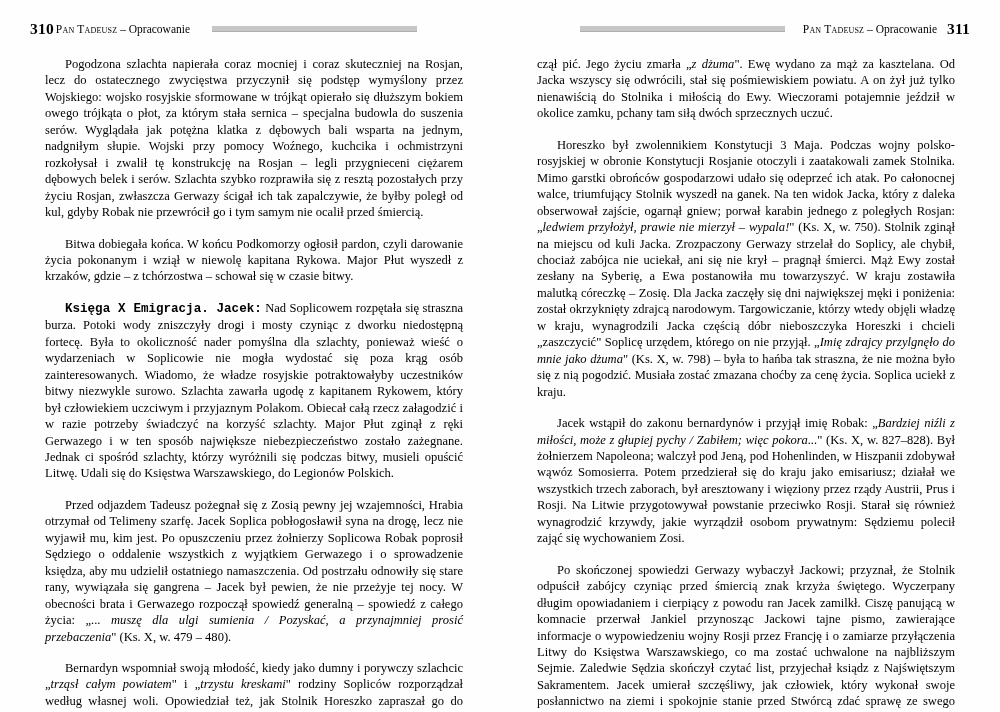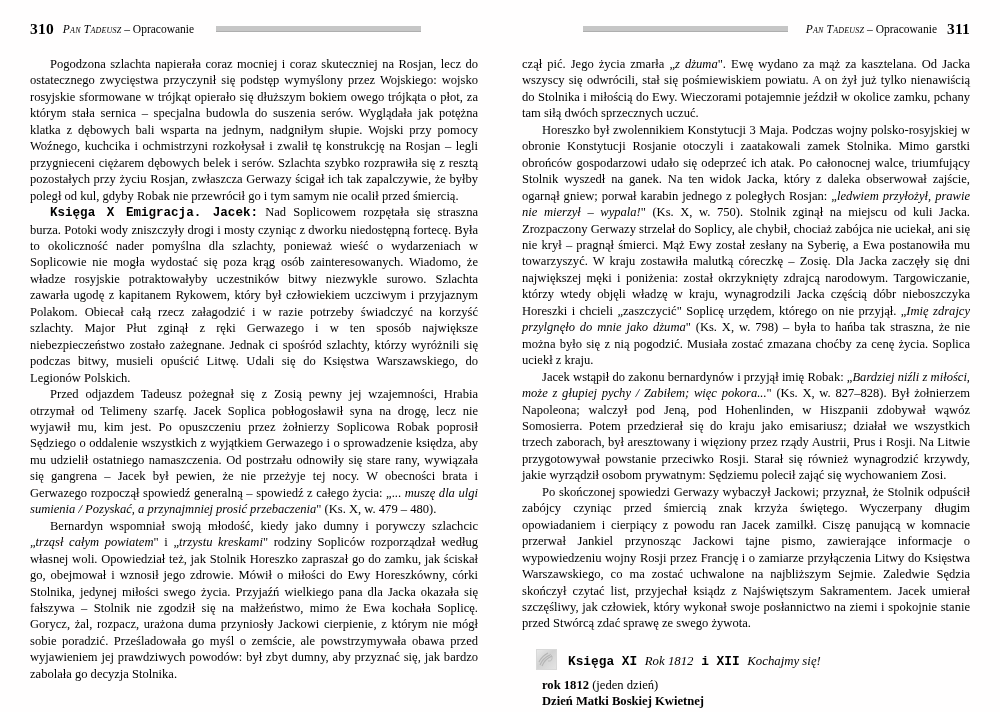--- a/index.html
+++ b/index.html
@@ -43,45 +43,44 @@
   .folio {
     font-size: 15.5px;
     font-weight: bold;
     letter-spacing: 0.2px;
   }
   .runtitle {
     font-size: 11.5px;
     white-space: nowrap;
   }
   .runtitle .bookname {
-    font-style: italic;
     font-variant: small-caps;
     letter-spacing: 0.2px;
   }
   .runrule {
     height: 5px;
     background: #c6c6c6;
     border-bottom: 1px solid #aeaeae;
     flex: 1 1 auto;
   }
-  .runhead-left  .folio    { margin-right: 9px; }
+  .runhead-left  .folio    { margin-right: 2px; }
   .runhead-left  .runrule  { margin-left: 22px; margin-right: 8px; max-width: 205px; }
   .runhead-right .runrule  { margin-right: 18px; margin-left: 6px; max-width: 205px; }
   .runhead-right .folio    { margin-left: 10px; text-align: right; }
 
   
   .col {
     text-align: justify;
     text-justify: inter-word;
     font-size: 12.55px;
     line-height: 16.45px;
     hyphens: manual;
   }
   .col p {
-    margin: 0;
+    margin: 15px;
     text-indent: 20px;
   }
   .col p.noindent { text-indent: 0; }
   i, .it { font-style: italic; }
   b, .bd { font-weight: bold; font-family: Liberation Mono, monospace; }
 
   
   .chapter-head {
     display: flex;
     align-items: flex-end;
@@ -121,40 +120,41 @@
   <div class="page page-left">
 
     <div class="runhead runhead-left">
       <span class="folio">310</span>
       <span class="runtitle"><span class="bookname">Pan Tadeusz</span><span> – Opracowanie</span></span>
       <span class="runrule"></span>
     </div>
 
     <div class="col">
       <p>Pogodzona szlachta napierała coraz mocniej i coraz skuteczniej na Rosjan, lecz do ostatecznego zwycięstwa przyczynił się podstęp wymyślony przez Wojskiego: wojsko rosyjskie sformowane w trójkąt opierało się dłuższym bokiem owego trójkąta o płot, za którym stała sernica – specjalna budowla do suszenia serów. Wyglądała jak potężna klatka z dębowych bali wsparta na jednym, nadgniłym słupie. Wojski przy pomocy Woźnego, kuchcika i ochmistrzyni rozkołysał i zwalił tę konstrukcję na Rosjan – legli przygnieceni ciężarem dębowych belek i serów. Szlachta szybko rozprawiła się z resztą pozostałych przy życiu Rosjan, zwłaszcza Gerwazy ścigał ich tak zapalczywie, że byłby poległ od kul, gdyby Robak nie przewrócił go i tym samym nie ocalił przed śmiercią.</p>
+      <p>Bitwa dobiegała końca. W końcu Podkomorzy ogłosił pardon, czyli darowanie życia pokonanym i wziął w niewolę kapitana Rykowa. Major Płut wyszedł z krzaków, gdzie – z tchórzostwa – schował się w czasie bitwy.</p>
 
       <p><b>Księga X Emigracja. Jacek:</b><span> Nad Soplicowem rozpętała się straszna burza. Potoki wody zniszczyły drogi i mosty czyniąc z dworku niedostępną fortecę. Była to okoliczność nader pomyślna dla szlachty, ponieważ wieść o wydarzeniach w Soplicowie nie mogła wydostać się poza krąg osób zainteresowanych. Wiadomo, że władze rosyjskie potraktowałyby uczestników bitwy niezwykle surowo. Szlachta zawarła ugodę z kapitanem Rykowem, który był człowiekiem uczciwym i przyjaznym Polakom. Obiecał całą rzecz załagodzić i w razie potrzeby świadczyć na korzyść szlachty. Major Płut zginął z ręki Gerwazego i w ten sposób największe niebezpieczeństwo zostało zażegnane. Jednak ci spośród szlachty, którzy wyróżnili się podczas bitwy, musieli opuścić Litwę. Udali się do Księstwa Warszawskiego, do Legionów Polskich.</span></p>
 
       <p><span>Przed odjazdem Tadeusz pożegnał się z Zosią pewny jej wzajemności, Hrabia otrzymał od Telimeny szarfę. Jacek Soplica pobłogosławił syna na drogę, lecz nie wyjawił mu, kim jest. Po opuszczeniu przez żołnierzy Soplicowa Robak poprosił Sędziego o oddalenie wszystkich z wyjątkiem Gerwazego i o sprowadzenie księdza, aby mu udzielił ostatniego namaszczenia. Od postrzału odnowiły się stare rany, wywiązała się gangrena – Jacek był pewien, że nie przeżyje tej nocy. W obecności brata i Gerwazego rozpoczął spowiedź generalną – spowiedź z całego życia: „... </span><i>muszę dla ulgi sumienia / Pozyskać, a przynajmniej prosić przebaczenia</i><span>" (Ks. X, w. 479 – 480).</span></p>
 
       <p><span>Bernardyn wspomniał swoją młodość, kiedy jako dumny i porywczy szlachcic „</span><i>trząsł całym powiatem</i><span>" i „</span><i>trzystu kreskami</i><span>" rodziny Sopliców rozporządzał według własnej woli. Opowiedział też, jak Stolnik Horeszko zapraszał go do zamku, jak ściskał go, obejmował i wznosił jego zdrowie. Mówił o miłości do Ewy Horeszkówny, córki Stolnika, jedynej miłości swego życia. Przyjaźń wielkiego pana dla Jacka okazała się fałszywa – Stolnik nie zgodził się na małżeństwo, mimo że Ewa kochała Soplicę. Gorycz, żal, rozpacz, urażona duma przyniosły Jackowi cierpienie, z którym nie mógł sobie poradzić. Prześladowała go myśl o zemście, ale powstrzymywała obawa przed wyjawieniem jej prawdziwych powodów: był zbyt dumny, aby przyznać się, jak bardzo zabolała go decyzja Stolnika.</span></p>
 
     </div>
   </div>
 
   <div class="page page-right">
 
     <div class="runhead runhead-right">
       <span class="runrule"></span>
       <span class="runtitle"><span class="bookname">Pan Tadeusz</span><span> – Opracowanie</span></span>
       <span class="folio">311</span>
     </div>
 
     <div class="col">
-      <p class="noindent"><span>czął pić. Jego życia zmarła „</span><i>z dżuma</i><span>". Ewę wydano za mąż za kasztelana. Od Jacka wszyscy się odwrócili, stał się pośmiewiskiem powiatu. A on żył już tylko nienawiścią do Stolnika i miłością do Ewy. Wieczorami potajemnie jeździł w okolice zamku, pchany tam siłą dwóch sprzecznych uczuć.</span></p>
+      <p class="noindent"><span>czął pić. Jego życiu zmarła „</span><i>z dżuma</i><span>". Ewę wydano za mąż za kasztelana. Od Jacka wszyscy się odwrócili, stał się pośmiewiskiem powiatu. A on żył już tylko nienawiścią do Stolnika i miłością do Ewy. Wieczorami potajemnie jeździł w okolice zamku, pchany tam siłą dwóch sprzecznych uczuć.</span></p>
 
       <p><span>Horeszko był zwolennikiem Konstytucji 3 Maja. Podczas wojny polsko-rosyjskiej w obronie Konstytucji Rosjanie otoczyli i zaatakowali zamek Stolnika. Mimo garstki obrońców gospodarzowi udało się odeprzeć ich atak. Po całonocnej walce, triumfujący Stolnik wyszedł na ganek. Na ten widok Jacka, który z daleka obserwował zajście, ogarnął gniew; porwał karabin jednego z poległych Rosjan: „</span><i>ledwiem przyłożył, prawie nie mierzył – wypala!</i><span>" (Ks. X, w. 750). Stolnik zginął na miejscu od kuli Jacka. Zrozpaczony Gerwazy strzelał do Soplicy, ale chybił, chociaż zabójca nie uciekał, ani się nie krył – pragnął śmierci. Mąż Ewy został zesłany na Syberię, a Ewa postanowiła mu towarzyszyć. W kraju zostawiła malutką córeczkę – Zosię. Dla Jacka zaczęły się dni największej męki i poniżenia: został okrzyknięty zdrajcą narodowym. Targowiczanie, którzy wtedy objęli władzę w kraju, wynagrodzili Jacka częścią dóbr nieboszczyka Horeszki i chcieli „zaszczycić" Soplicę urzędem, którego on nie przyjął. „</span><i>Imię zdrajcy przylgnęło do mnie jako dżuma</i><span>" (Ks. X, w. 798) – była to hańba tak straszna, że nie można było się z nią pogodzić. Musiała zostać zmazana choćby za cenę życia. Soplica uciekł z kraju.</span></p>
 
       <p><span>Jacek wstąpił do zakonu bernardynów i przyjął imię Robak: „</span><i>Bardziej niźli z miłości, może z głupiej pychy / Zabiłem; więc pokora...</i><span>" (Ks. X, w. 827–828). Był żołnierzem Napoleona; walczył pod Jeną, pod Hohenlinden, w Hiszpanii zdobywał wąwóz Somosierra. Potem przedzierał się do kraju jako emisariusz; działał we wszystkich trzech zaborach, był aresztowany i więziony przez rządy Austrii, Prus i Rosji. Na Litwie przygotowywał powstanie przeciwko Rosji. Starał się również wynagrodzić krzywdy, jakie wyrządził osobom prywatnym: Sędziemu polecił zająć się wychowaniem Zosi.</span></p>
 
       <p>Po skończonej spowiedzi Gerwazy wybaczył Jackowi; przyznał, że Stolnik odpuścił zabójcy czyniąc przed śmiercią znak krzyża świętego. Wyczerpany długim opowiadaniem i cierpiący z powodu ran Jacek zamilkł. Ciszę panującą w komnacie przerwał Jankiel przynosząc Jackowi tajne pismo, zawierające informacje o wypowiedzeniu wojny Rosji przez Francję i o zamiarze przyłączenia Litwy do Księstwa Warszawskiego, co ma zostać uchwalone na najbliższym Sejmie. Zaledwie Sędzia skończył czytać list, przyjechał ksiądz z Najświętszym Sakramentem. Jacek umierał szczęśliwy, jak człowiek, który wykonał swoje posłannictwo na ziemi i spokojnie stanie przed Stwórcą zdać sprawę ze swego żywota.</p>
     </div>
 
     <div class="chapter-head">
       <span class="ornament">

